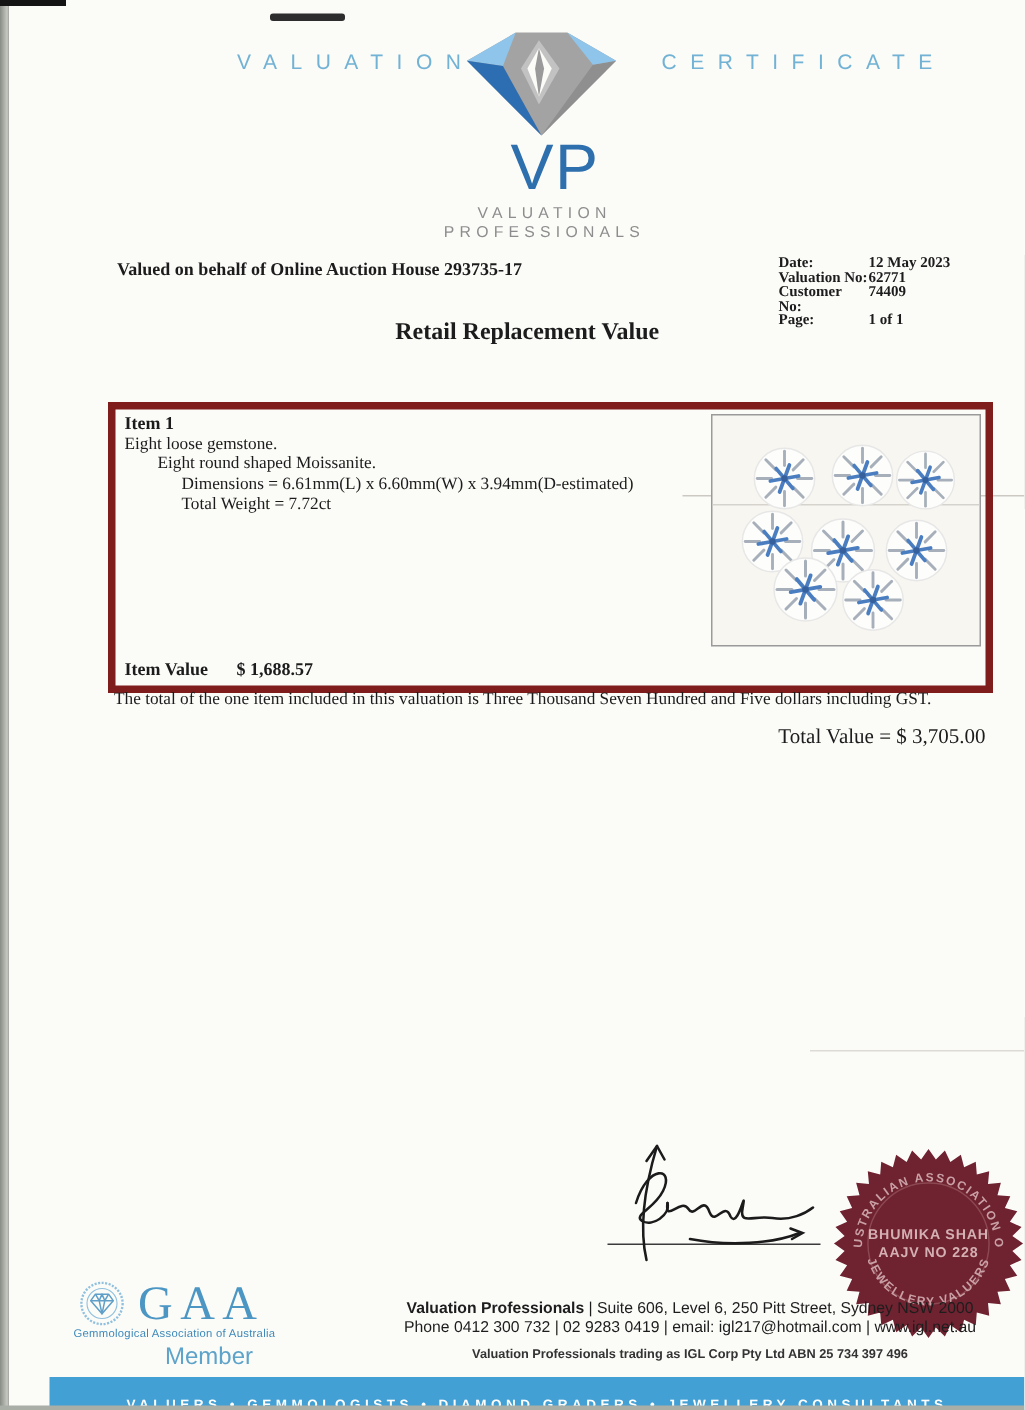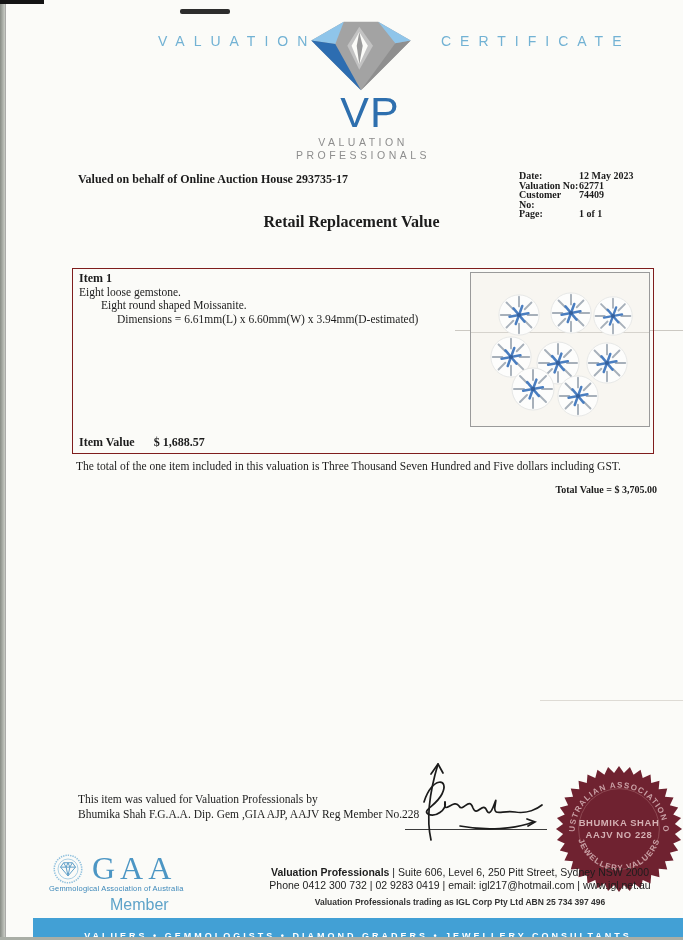--- a/index.html
+++ b/index.html
@@ -27,32 +27,32 @@
            font-size:10.5px;letter-spacing:3.5px;color:#8d8d8d;line-height:13px;}
 
   
   .valued-for{left:78px;top:172px;font-size:12px;font-weight:bold;}
   .meta{left:519px;top:171px;font-size:10px;font-weight:bold;line-height:9.6px;}
   .meta .row{display:flex;}
   .meta .lbl{width:60px;}
   .doc-title{left:20px;right:0;top:213px;text-align:center;font-size:16px;font-weight:bold;}
 
   
-  .item-box{left:72px;top:268px;width:580px;height:184px;border:1px solid #7f1d1d;}
+  .item-box{left:72px;top:268px;width:580px;height:184px;border:5px solid #7f1d1d;}
   .item-text{left:6px;top:3px;font-size:11.5px;line-height:13.6px;}
   .item-title{font-weight:bold;font-size:12px;}
   .ind1{padding-left:22px;}
   .ind2{padding-left:38px;}
   .item-value{left:6px;top:166px;font-size:12px;font-weight:bold;}
   .item-value .amt{margin-left:16px;}
   .photo{left:397px;top:3px;width:178px;height:153px;border:1px solid #9a9a9a;background:#f8f6f1;}
 
   
   .total-sentence{left:76px;top:460px;font-size:11.5px;}
-  .total-value{right:26px;top:484px;font-size:10px;font-weight:bold;}
+  .total-value{right:26px;top:484px;font-size:14px;font-weight:normal;}
 
   
   .signoff{left:78px;top:792px;font-size:11.5px;line-height:15px;}
   .sig-line{left:405px;top:829px;width:142px;height:1px;background:#3b3b3b;}
   .sig{left:398px;top:758px;}
 
   
   .seal{left:555px;top:765px;}
   .seal-arc{font-family:"Liberation Sans",sans-serif;font-size:8.2px;letter-spacing:1.2px;
             font-weight:bold;fill:#c9a0a5;}
@@ -131,20 +131,21 @@
     </div>
   </div>
   <div class="abs doc-title">Retail Replacement Value</div>
 
   <div class="abs item-box">
     <div class="abs item-text">
       <div class="item-title">Item 1</div>
       <div>Eight loose gemstone.</div>
       <div class="ind1">Eight round shaped Moissanite.</div>
       <div class="ind2">Dimensions = 6.61mm(L) x 6.60mm(W) x 3.94mm(D-estimated)</div>
+      <div class="ind2">Total Weight = 7.72ct</div>
     </div>
 
     <div class="abs photo">
       <svg width="178" height="153" viewBox="0 0 178 153">
         <defs>
           <symbol id="gem" viewBox="-24 -24 48 48">
             <circle r="21" fill="#fdfdfc" stroke="#e6e7e6" stroke-width="1"></circle>
             <g stroke="#a7b0ba" stroke-width="2" stroke-linecap="round">
               <line x1="0" y1="-19" x2="0" y2="-9"></line>
                 <line x1="0" y1="19" x2="0" y2="9"></line>
@@ -177,24 +178,20 @@
 
     <div class="abs item-value">
       <span>Item Value</span>
       <span class="amt">$ 1,688.57</span>
     </div>
   </div>
 
   <div class="abs total-sentence">The total of the one item included in this valuation is Three Thousand Seven Hundred and Five dollars including GST.</div>
   <div class="abs total-value">Total Value = $ 3,705.00</div>
 
-  <div class="abs signoff">
-    <div>This item was valued for Valuation Professionals by</div>
-    <div>Bhumika Shah F.G.A.A. Dip. Gem ,GIA AJP, AAJV Reg Member No.228</div>
-  </div>
   <div class="abs sig-line"></div>
   <svg class="abs sig" width="150" height="85" viewBox="0 0 150 85">
     <g fill="none" stroke="#1b1b1b" stroke-width="1.7" stroke-linecap="round">
       <path d="M40,6 C34,26 27,56 33,82"></path>
       <path d="M40,6 L33,16 M40,6 L45,15"></path>
       <path d="M26,44 C34,18 52,20 44,36 C38,48 24,52 30,56 C37,60 49,52 47,44"></path>
       <path d="M47,44 C45,58 56,40 61,48 C65,55 71,38 75,50 C79,60 85,42 89,53 C94,62 100,30 97,48 C95,59 104,52 117,54 C129,56 139,51 144,47"></path>
       <path d="M62,68 C88,73 118,71 135,64"></path>
       <path d="M129,61 L137,64 L130,68"></path>
     </g>

